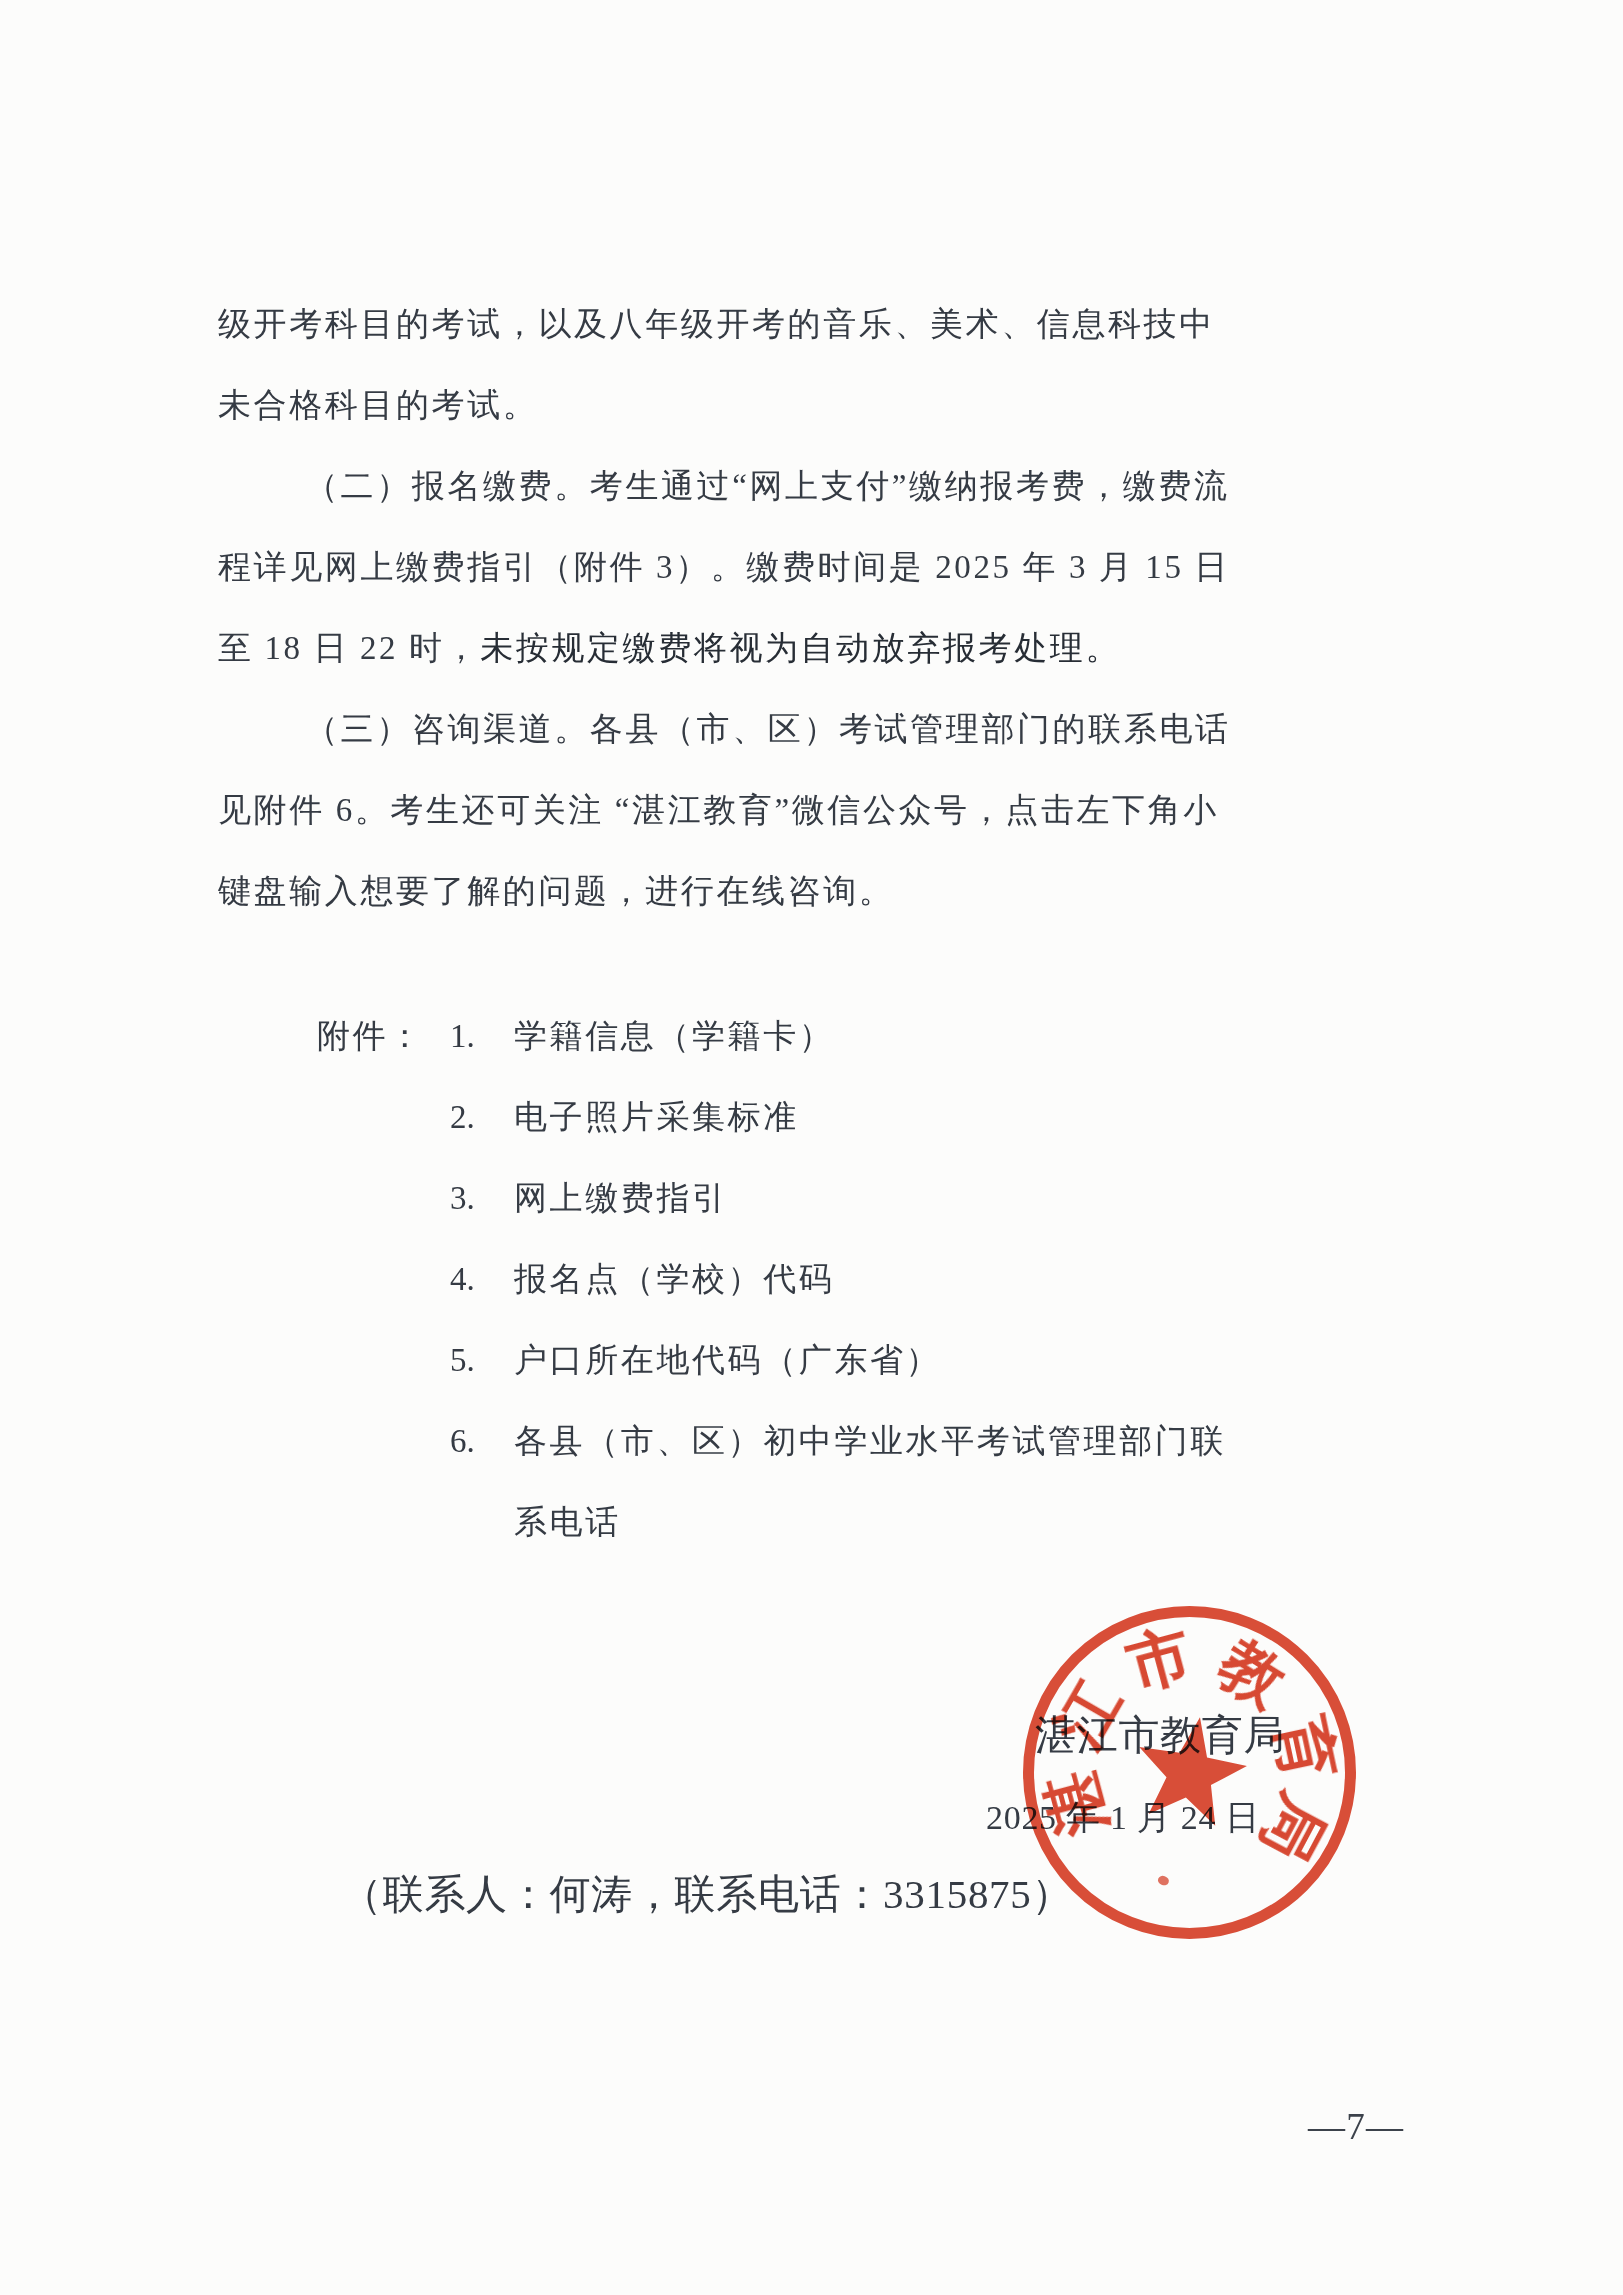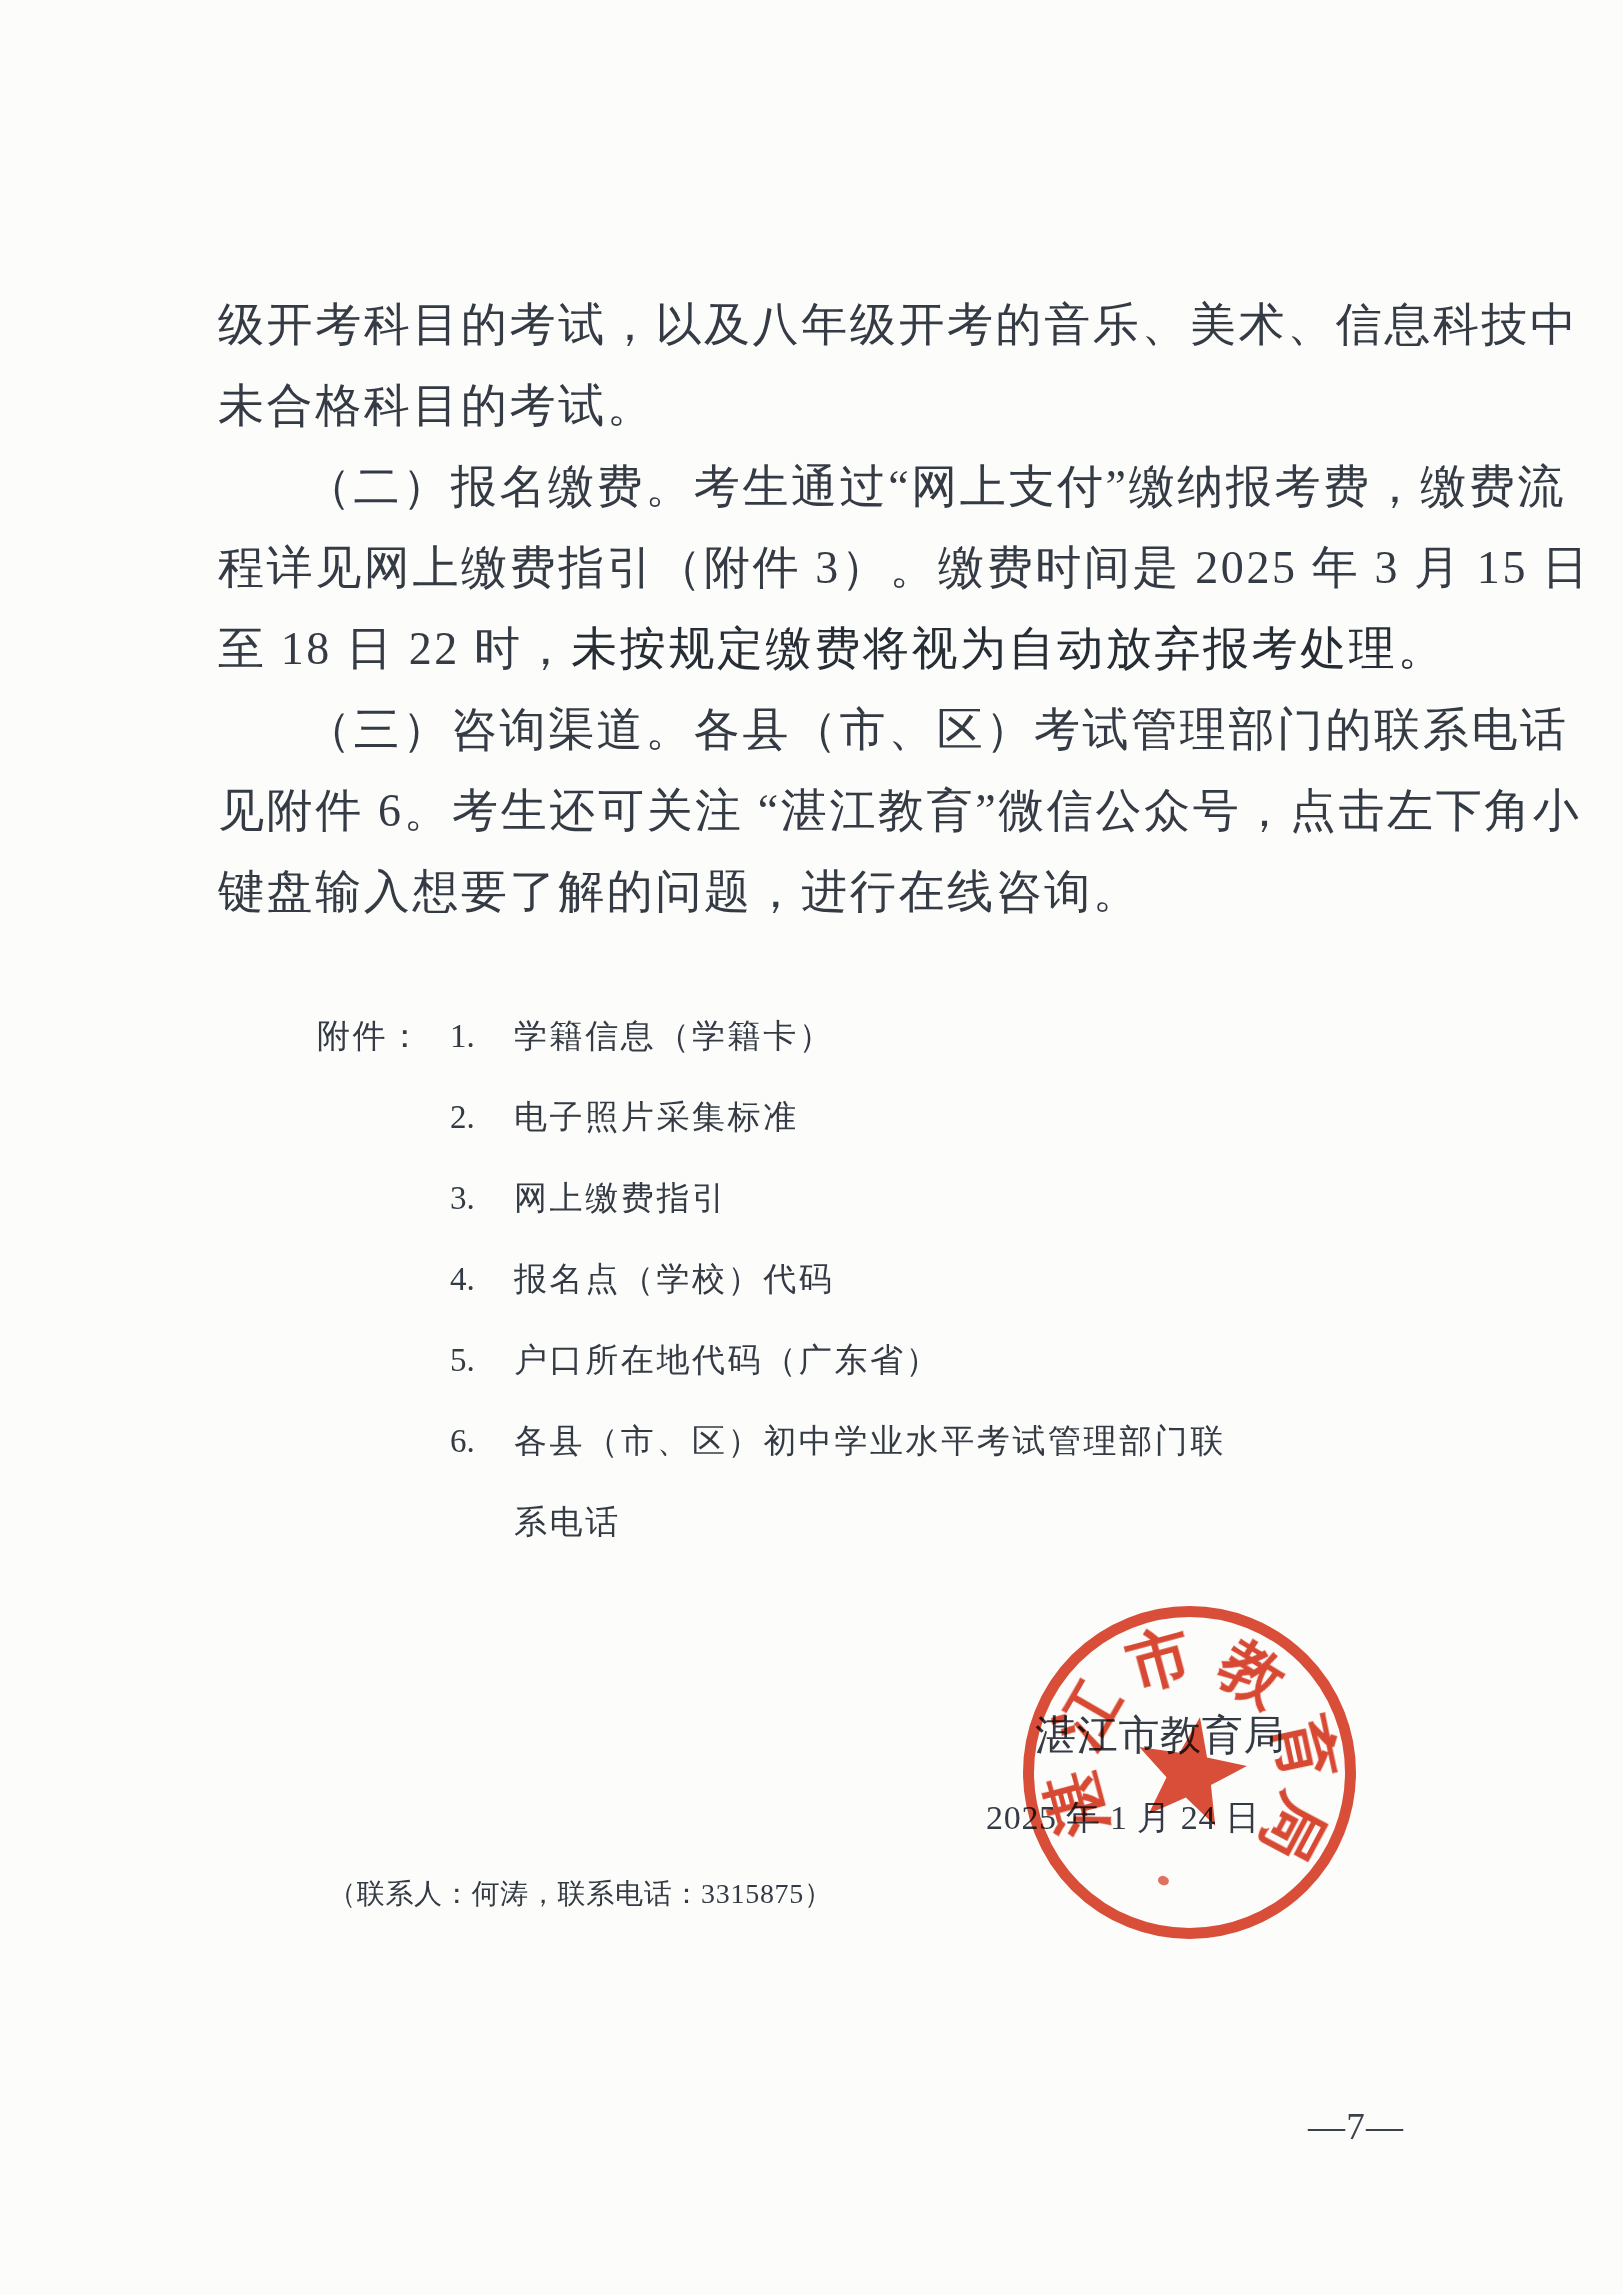--- a/index.html
+++ b/index.html
@@ -18,21 +18,21 @@
     width:1623px;height:2295px;
     background:var(--paper);
     overflow:hidden;
     color:var(--ink);
   }
   
   .body-block{
     position:absolute;
     left:218px;top:284px;
     width:1287px;
-    font-size:46px;
+    font-size:33px;
     letter-spacing:2.6px;
   }
   .line{
     height:81px;
     line-height:81px;
     white-space:nowrap;
   }
   .indent{text-indent:87px;}
   .bold{font-weight:normal;color:#272d35;}
   
@@ -61,22 +61,22 @@
   }
   .sig-date{
     position:absolute;
     top:1782px;left:986px;
     font-size:34px;letter-spacing:0.7px;
     height:72px;line-height:72px;
     white-space:nowrap;
   }
   .contact-line{
     position:absolute;
-    top:1856px;left:328px;
-    font-size:28px;letter-spacing:0.7px;
+    top:1856px;left:341px;
+    font-size:41px;letter-spacing:0.7px;
     height:76px;line-height:76px;
     white-space:nowrap;
   }
   .page-num{
     position:absolute;
     top:2104px;left:1308px;
     font-size:37px;letter-spacing:1.3px;
     height:46px;line-height:46px;
     color:#3c424b;
     white-space:nowrap;

